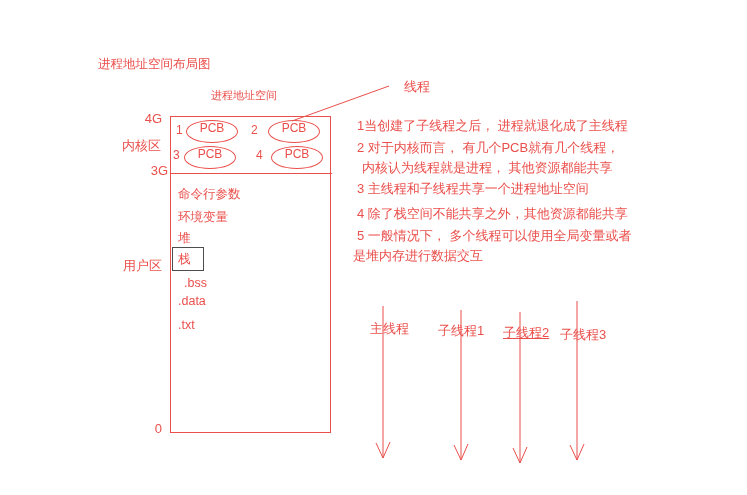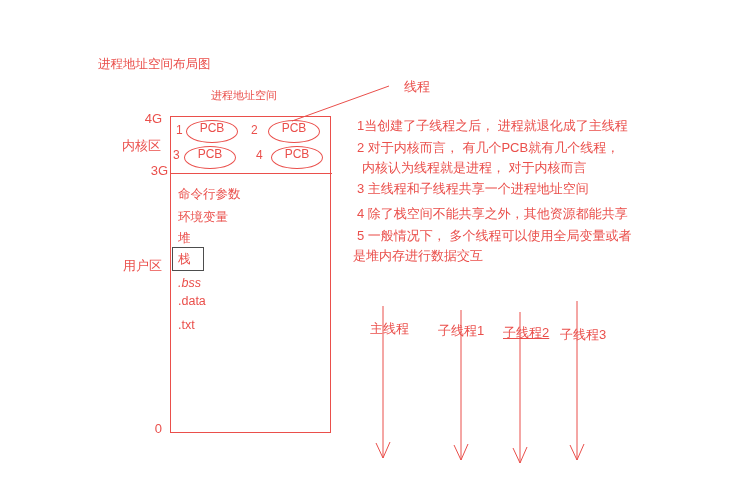--- a/index.html
+++ b/index.html
@@ -96,27 +96,27 @@
   </div>
 
   <div class="t note" style="left:404px; top:80px;">线程</div>
 
   <div class="t seg" style="left:178px; top:187px;">命令行参数</div>
   <div class="t seg" style="left:178px; top:210px;">环境变量</div>
   <div class="t seg" style="left:178px; top:231px;">堆</div>
   <div class="stack-box">
     <span>栈</span>
   </div>
-  <div class="t seg" style="left:178px; top:276px;font-style:italic;">.bss</div>
+  <div class="t seg" style="left:184px; top:276px;">.bss</div>
   <div class="t seg" style="left:178px; top:294px;">.data</div>
   <div class="t seg" style="left:178px; top:318px;">.txt</div>
 
   <div class="t note" style="left:357px; top:119px;">1当创建了子线程之后， 进程就退化成了主线程</div>
   <div class="t note" style="left:357px; top:141px;">2 对于内核而言， 有几个PCB就有几个线程，</div>
-  <div class="t note" style="left:362px; top:161px;">内核认为线程就是进程， 对于内核而言</div>
+  <div class="t note" style="left:362px; top:161px;">内核认为线程就是进程， 其他资源都能共享</div>
   <div class="t note" style="left:357px; top:182px;">3 主线程和子线程共享一个进程地址空间</div>
   <div class="t note" style="left:357px; top:207px;">4 除了栈空间不能共享之外，其他资源都能共享</div>
   <div class="t note" style="left:357px; top:229px;">5 一般情况下， 多个线程可以使用全局变量或者</div>
   <div class="t note" style="left:353px; top:249px;">是堆内存进行数据交互</div>
 
   <div class="t thread" style="left:370px; top:322px;">主线程</div>
   <div class="t thread" style="left:438px; top:324px;">子线程1</div>
   <div class="t thread" style="left:503px; top:326px;text-decoration:underline;">子线程2</div>
   <div class="t thread" style="left:560px; top:328px;text-align:right;">子线程3</div>
 

